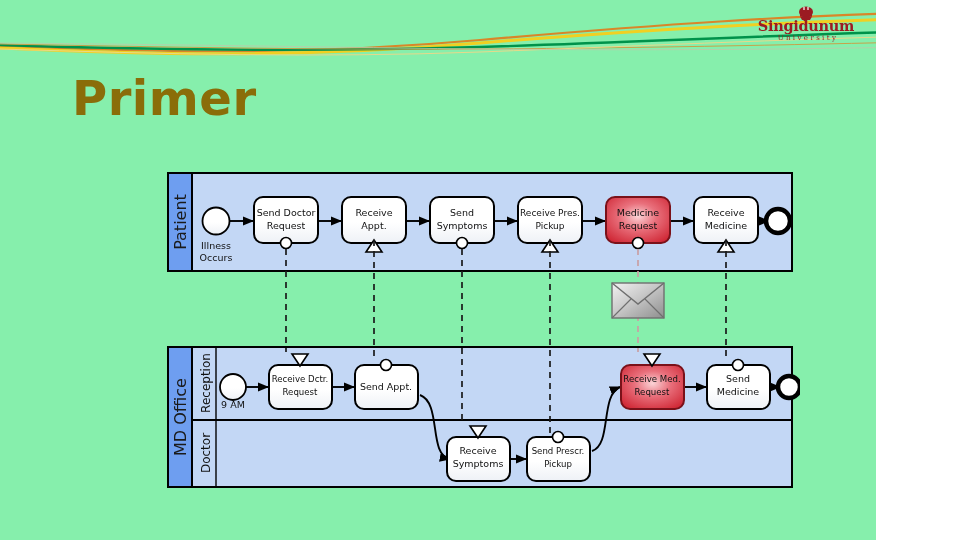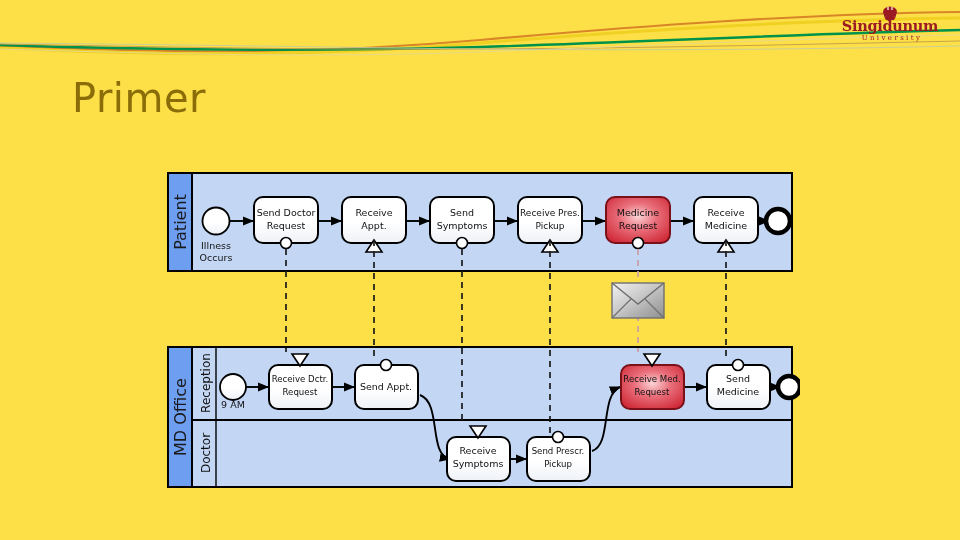--- a/index.html
+++ b/index.html
@@ -3,30 +3,30 @@
 <meta charset="utf-8">
 <style>
   html,body{margin:0;padding:0;}
   body{
     width:960px;height:540px;
     background:#ffffff;
     font-family:"Liberation Sans", sans-serif;
     overflow:hidden;
     position:relative;
   }
-  #slide{position:relative;width:960px;height:540px;overflow:hidden;background:#fde047;}
+  #slide{position:relative;width:876px;height:540px;overflow:hidden;background:#86efac;}
 
   
   #header-wave{position:absolute;left:0;top:0;width:960px;height:62px;}
   #brand-logo{position:absolute;right:12px;top:4px;width:116px;height:42px;}
 
   
   #page-title{
     position:absolute;left:72px;top:76px;
-    font-size:40px;font-weight:normal;color:#8a6d09;
+    font-size:48px;font-weight:bold;color:#8a6d09;
     letter-spacing:.5px;line-height:44px;
     font-family:"DejaVu Sans", sans-serif;
     white-space:nowrap;
   }
 
   
   #diagram{position:absolute;left:160px;top:165px;width:640px;height:330px;}
   #diagram svg{display:block;}
 </style>
 </head>

